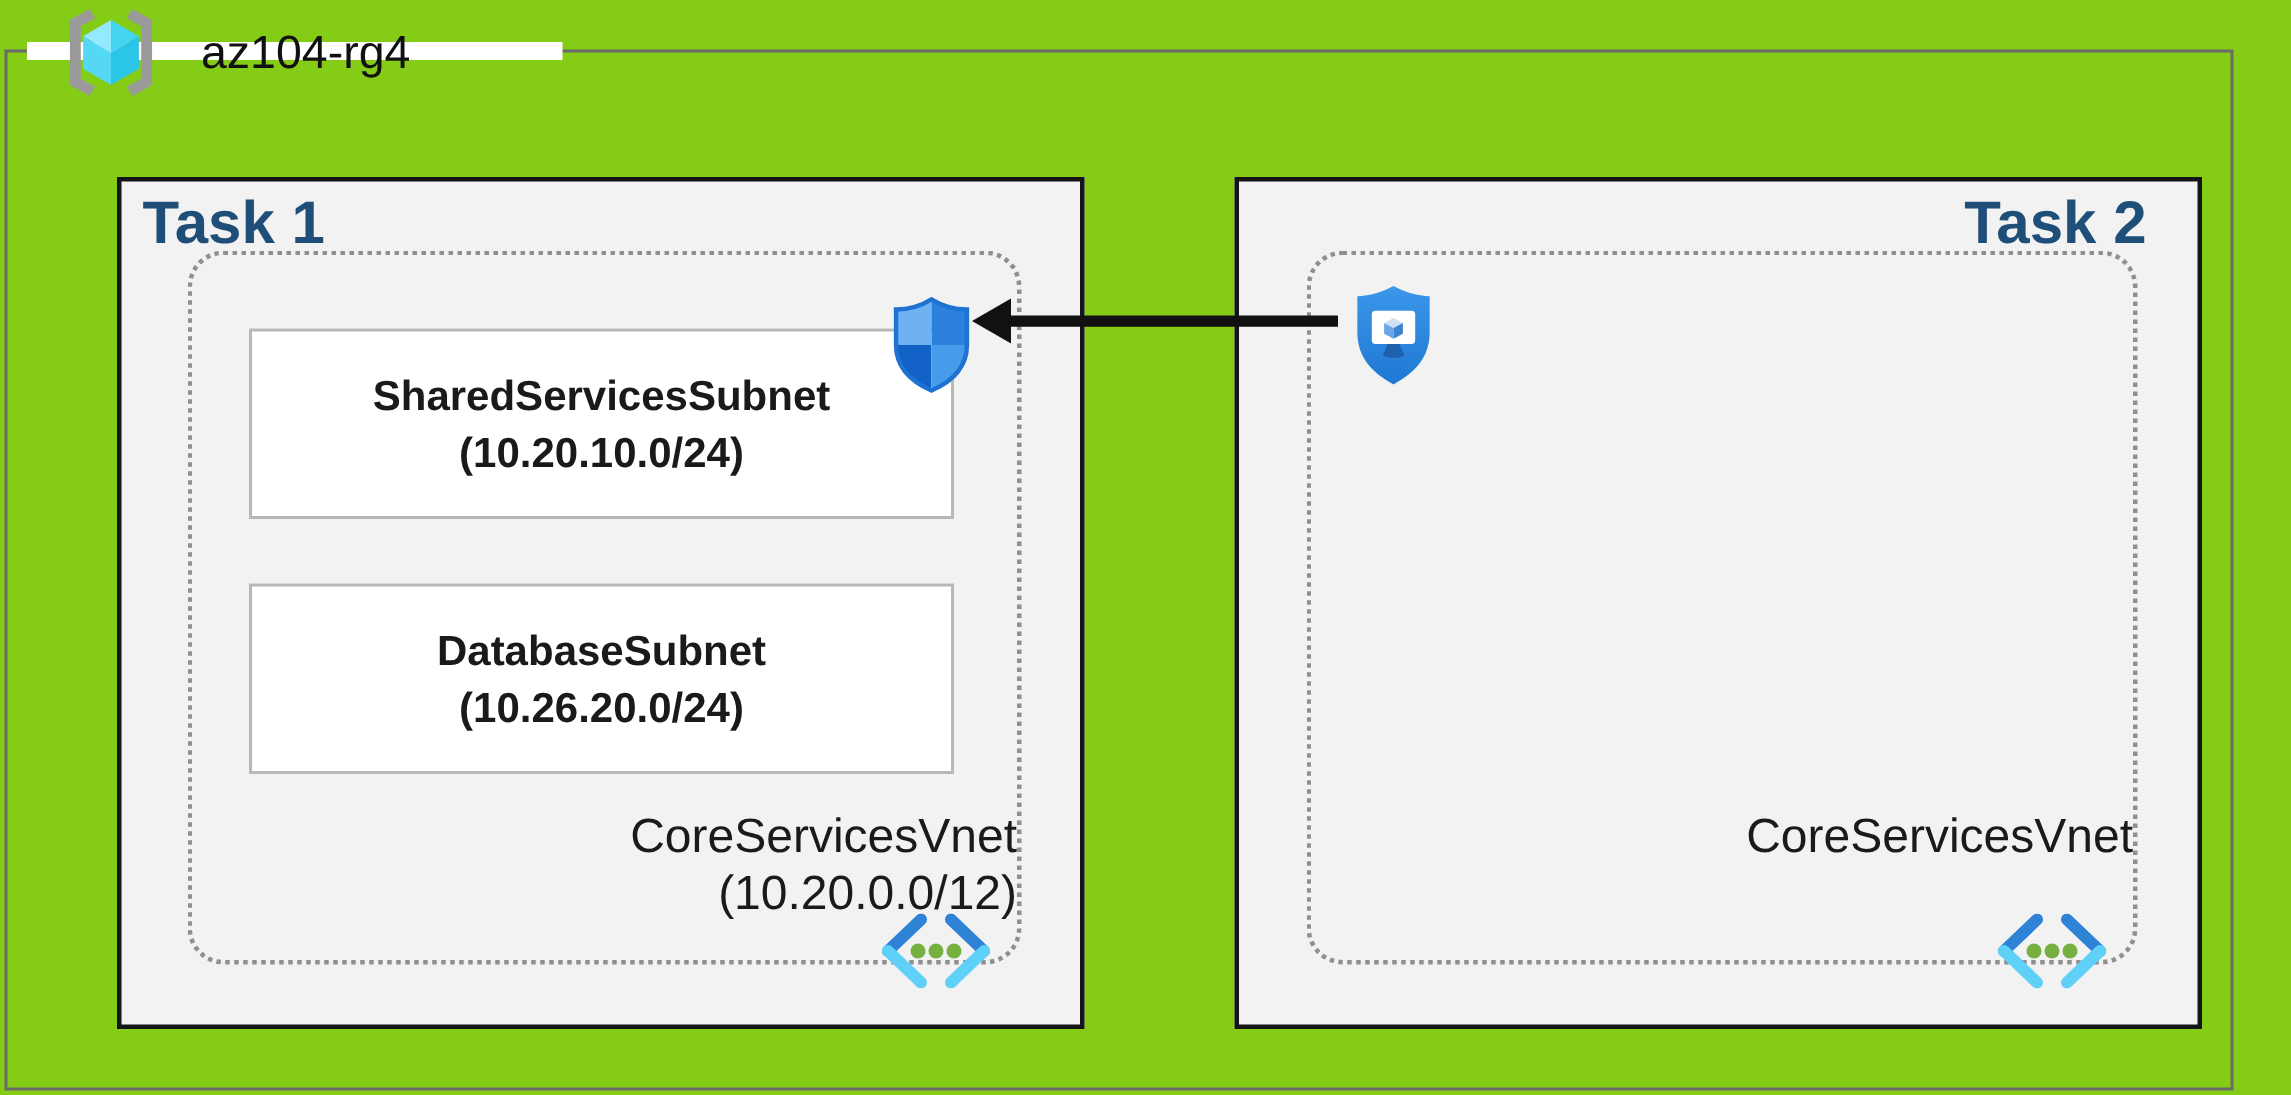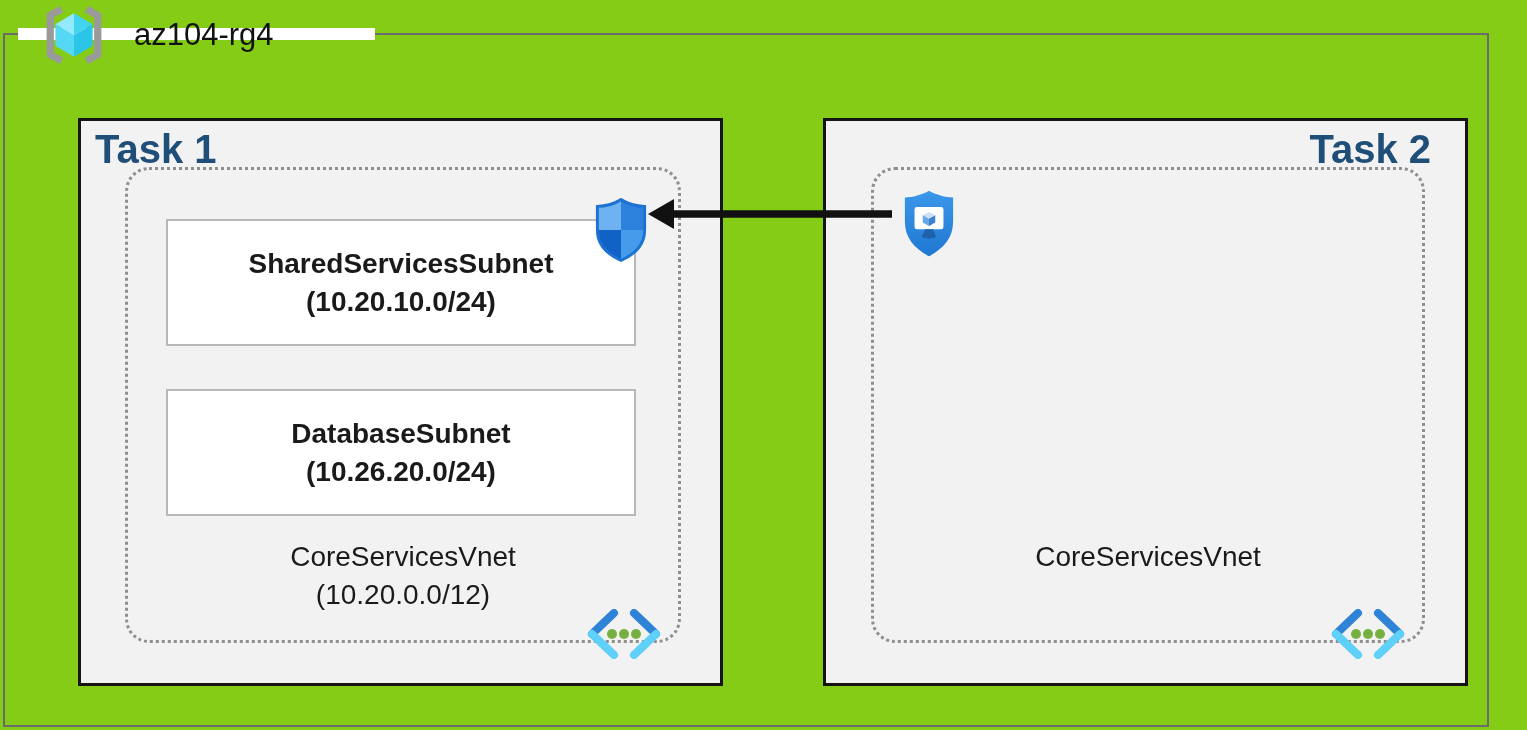--- a/index.html
+++ b/index.html
@@ -27,21 +27,21 @@
   
   .subnet{width:470px;height:127px;background:#ffffff;border:2px solid #b8b8b8;box-sizing:border-box;
           display:flex;flex-direction:column;align-items:center;justify-content:center;}
   .subnet .line{font-size:28px;line-height:38px;text-align:center;font-weight:bold;}
   .sn1{top:49px;}
   .sn2{top:191px;margin-top:28px;}
   .vnet1 .subnet{left:38px;}
   .vnet2 .subnet{left:44px;}
   
   .vnet-name{left:0;right:0;top:368px;text-align:center;}
-  .vnet-name .line{font-size:28px;line-height:38px;}
+  .vnet-name .line{font-size:32px;line-height:38px;text-align:right;}
   
   .vnet-icon{right:15px;bottom:-19px;width:78px;height:50px;}
   .nsg-icon{left:466px;top:24px;width:54px;height:72px;}
   .bastion-icon{left:28px;top:18px;width:54px;height:71px;}
   
   .arrow-svg{left:644px;top:194px;width:252px;height:42px;}
   .task3-label{left:690px;top:168px;width:156px;text-align:center;font-size:30px;font-weight:700;color:#1f4e79;}
 </style>
 </head>
 <body>

